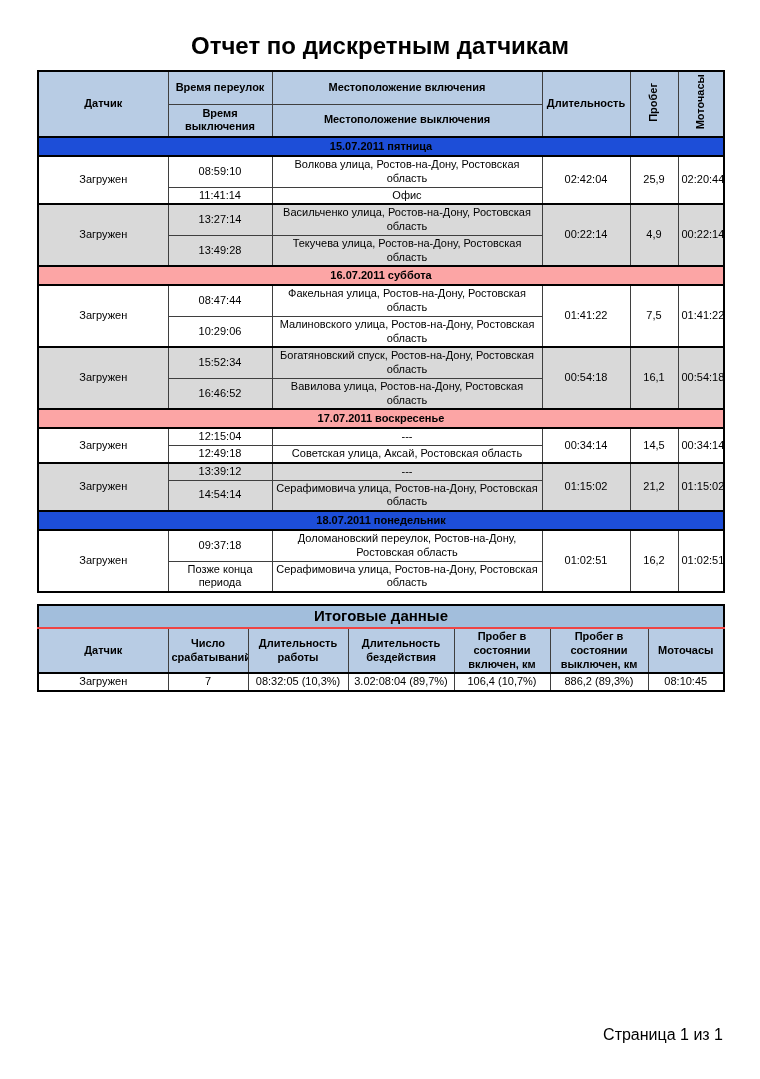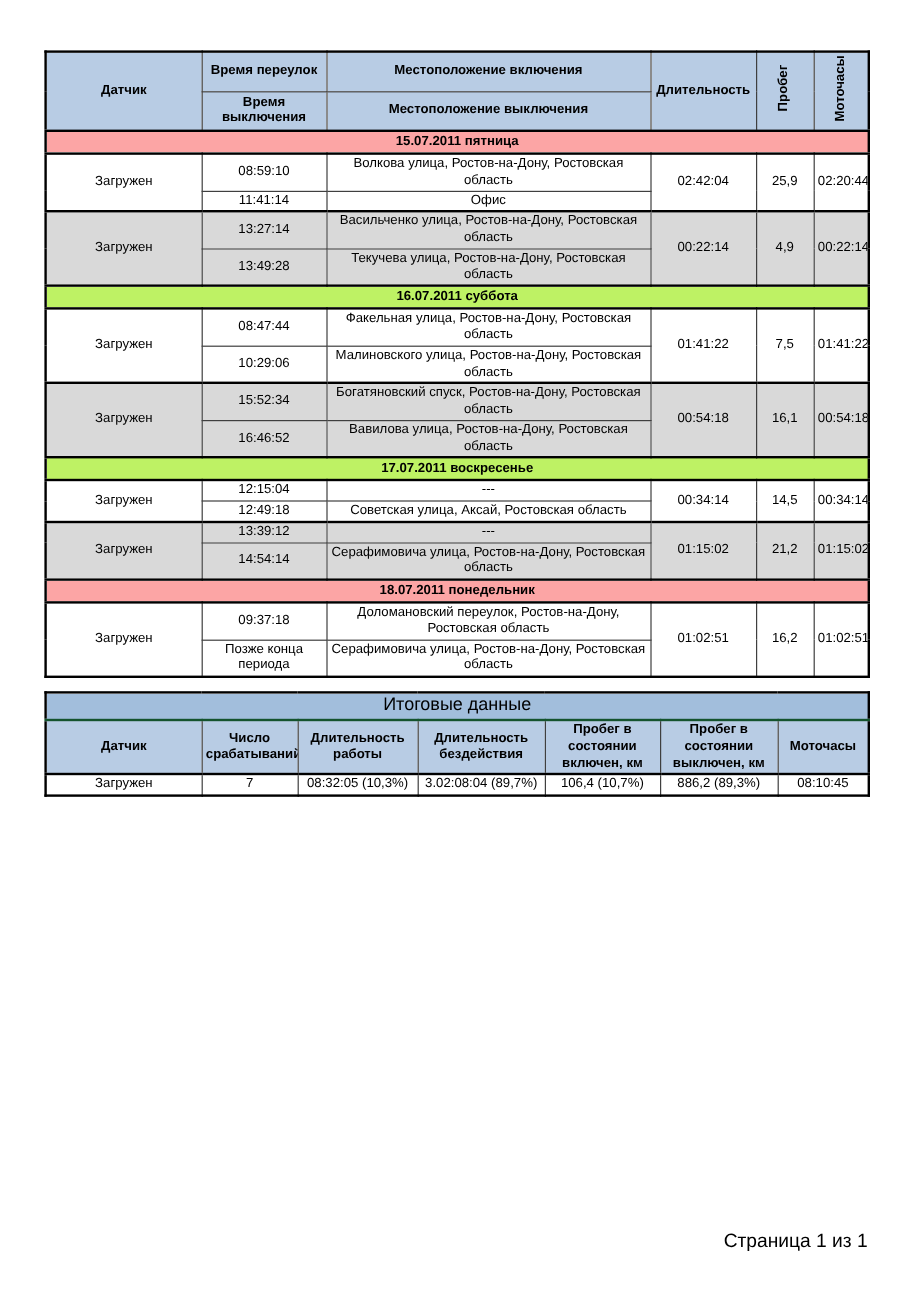--- a/index.html
+++ b/index.html
@@ -31,40 +31,41 @@
     display: inline-block;
     writing-mode: vertical-rl;
     transform: rotate(180deg);
     font-weight: bold;
     white-space: nowrap;
   }
   tr.day td {
     font-weight: bold; height: 19px;
     border-top: 2px solid #000; border-bottom: 2px solid #000;
   }
-  tr.day-green td { background: #fca5a5; }
-  tr.day-salmon td { background: #bef264; }
+  tr.day-green td { background: #1d4ed8; }
+  tr.day-salmon td { background: #fca5a5; }
   tr.estart td { border-top: 2px solid #000; }
   tr.gray td { background: #d9d9d9; }
   td.sub { height: 14px; }
 
   table.summary { margin-top: 11px; }
   tr.sum-title td {
-    background: #a2bedc; font-weight: normal; font-size: 15px;
-    height: 23px; border-bottom: 2px solid #14532d;
+    background: #a2bedc; font-weight: bold; font-size: 15px;
+    height: 23px; border-bottom: 2px solid #ef4444;
   }
   tr.sum-head td { background: #b8cce4; font-weight: bold; height: 31px; border-bottom: 2px solid #000; }
   tr.sum-data td { height: 17px; background: #fff; }
 
   .footer { position: absolute; top: 1026px; right: 37px; font-size: 16px; }
 </style>
 </head>
 <body>
 
 <div class="report">
+  <h1 class="title">Отчет по дискретным датчикам</h1>
 
   <table class="main">
     <colgroup>
       <col style="width:130px">
         <col style="width:104px">
         <col style="width:270px">
       <col style="width:88px">
         <col style="width:48px">
         <col style="width:46px">
     </colgroup>

